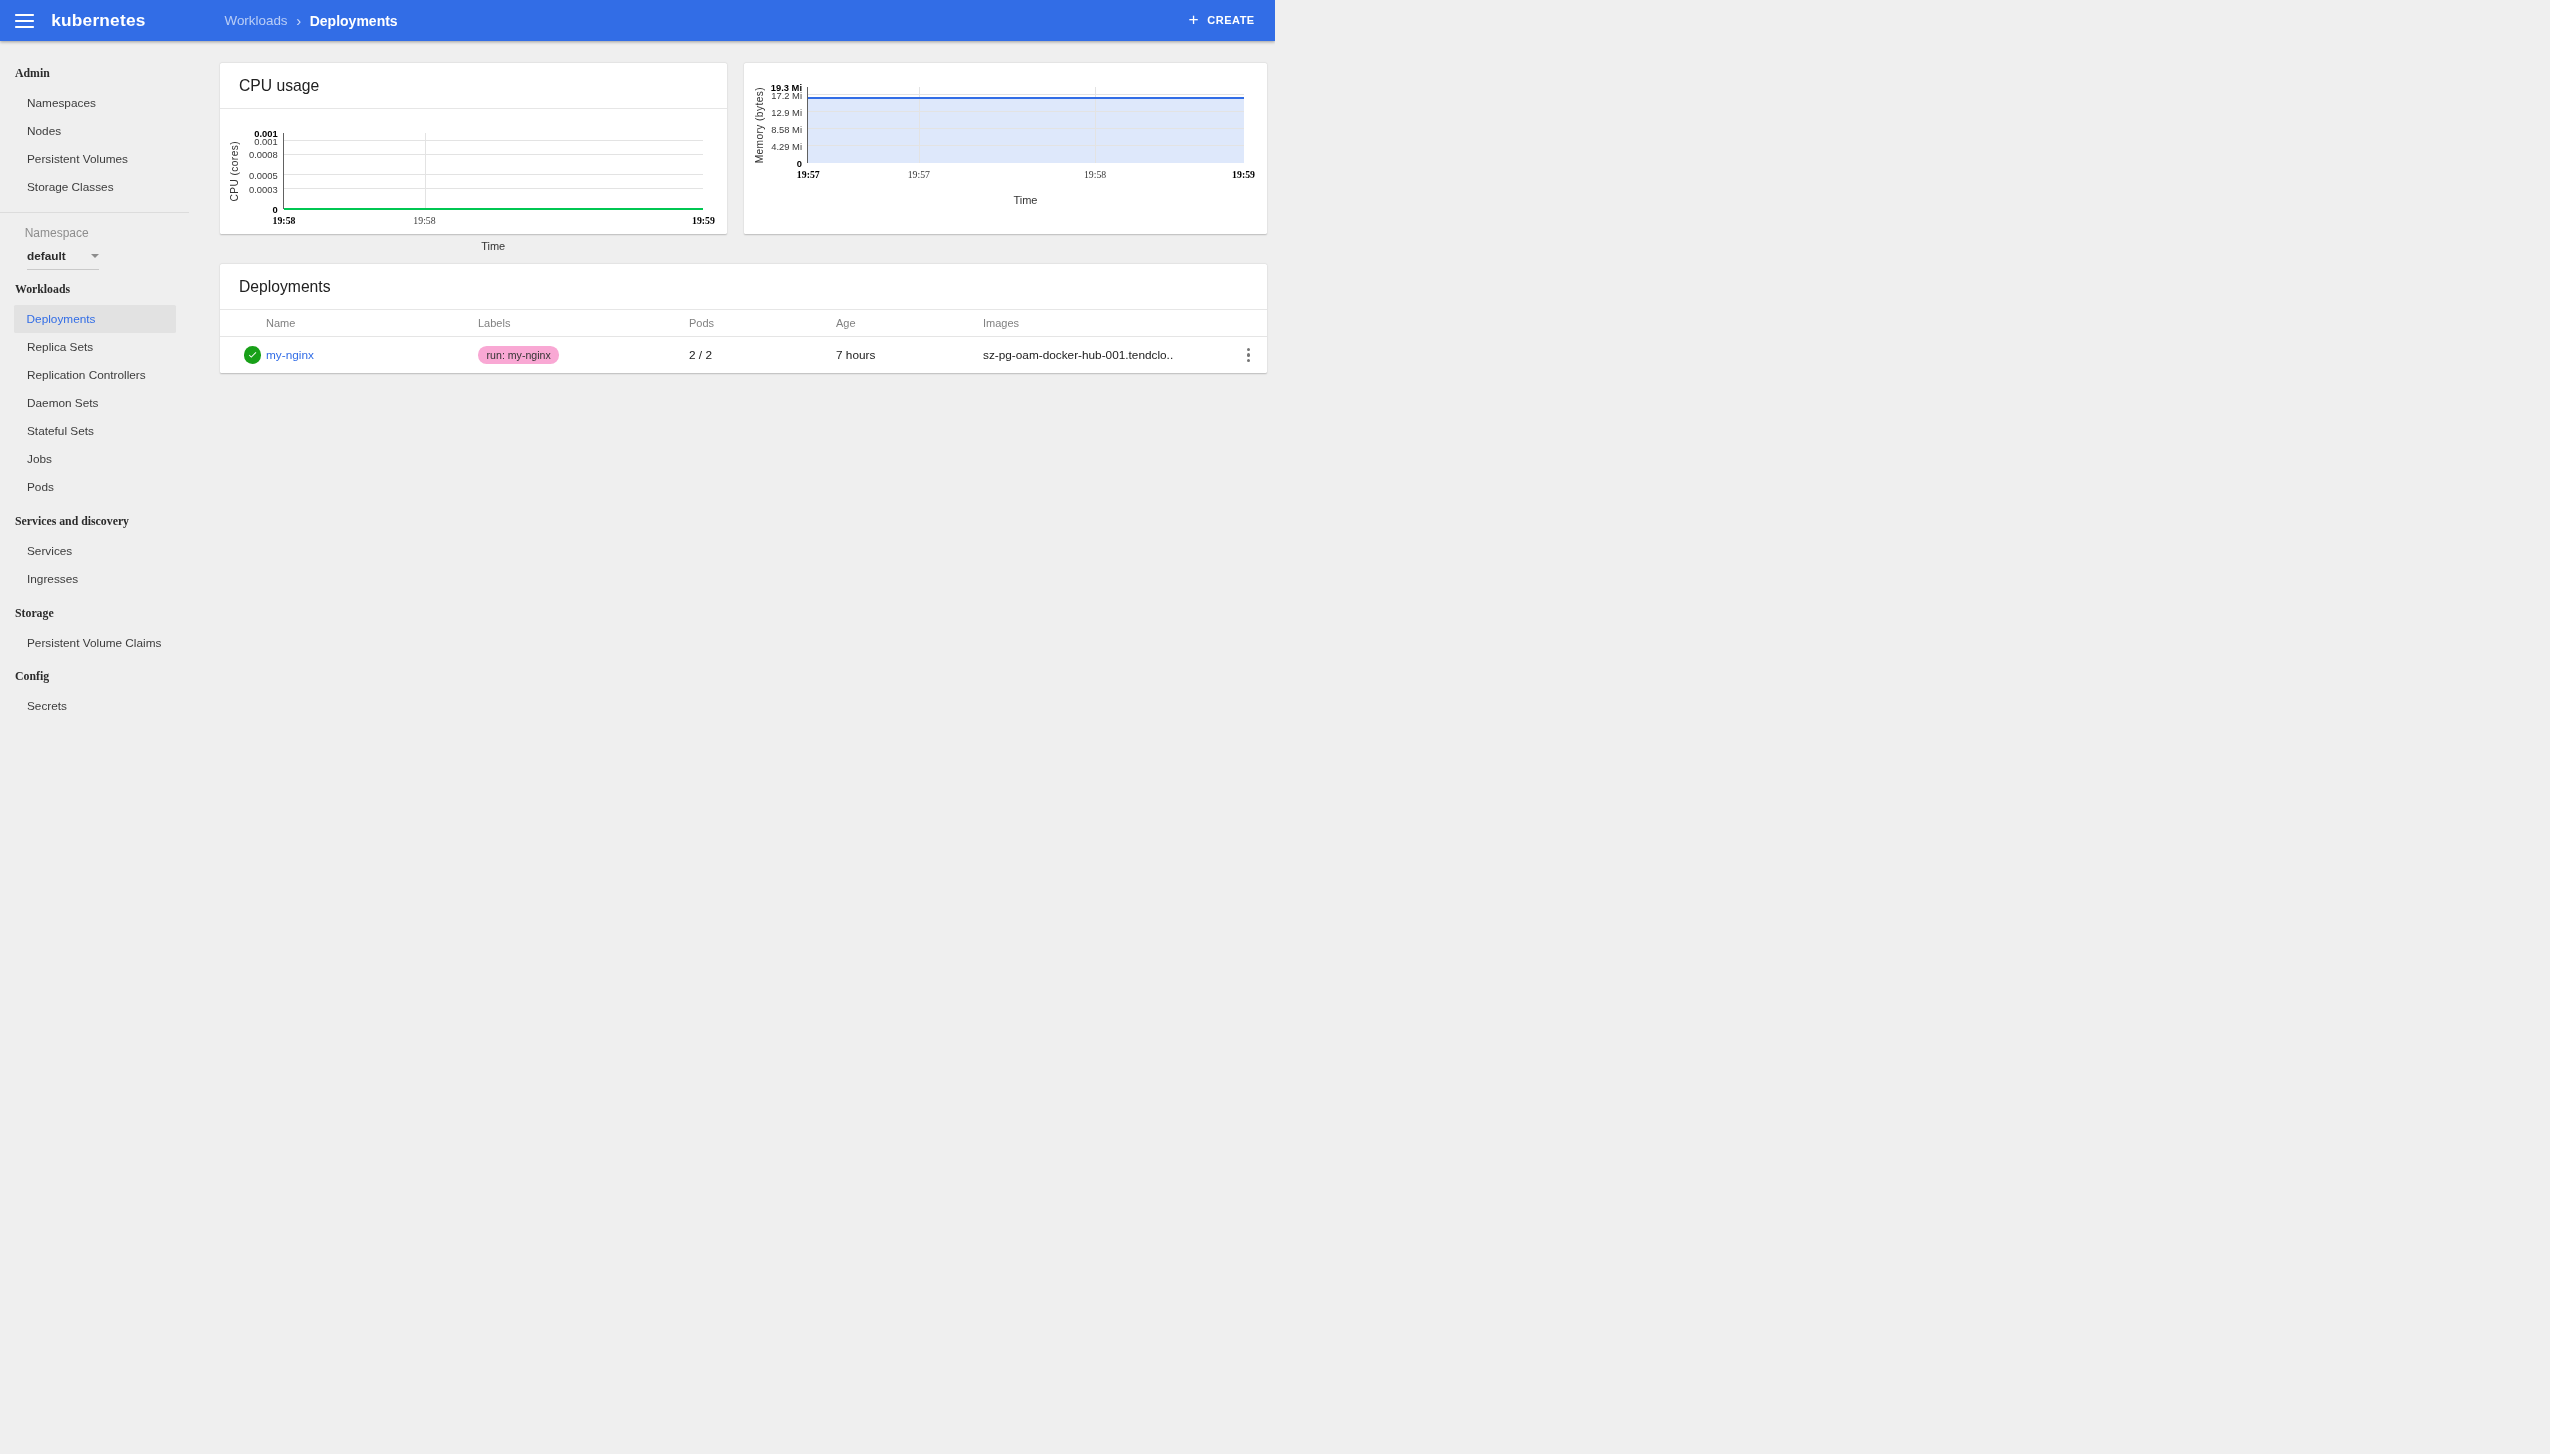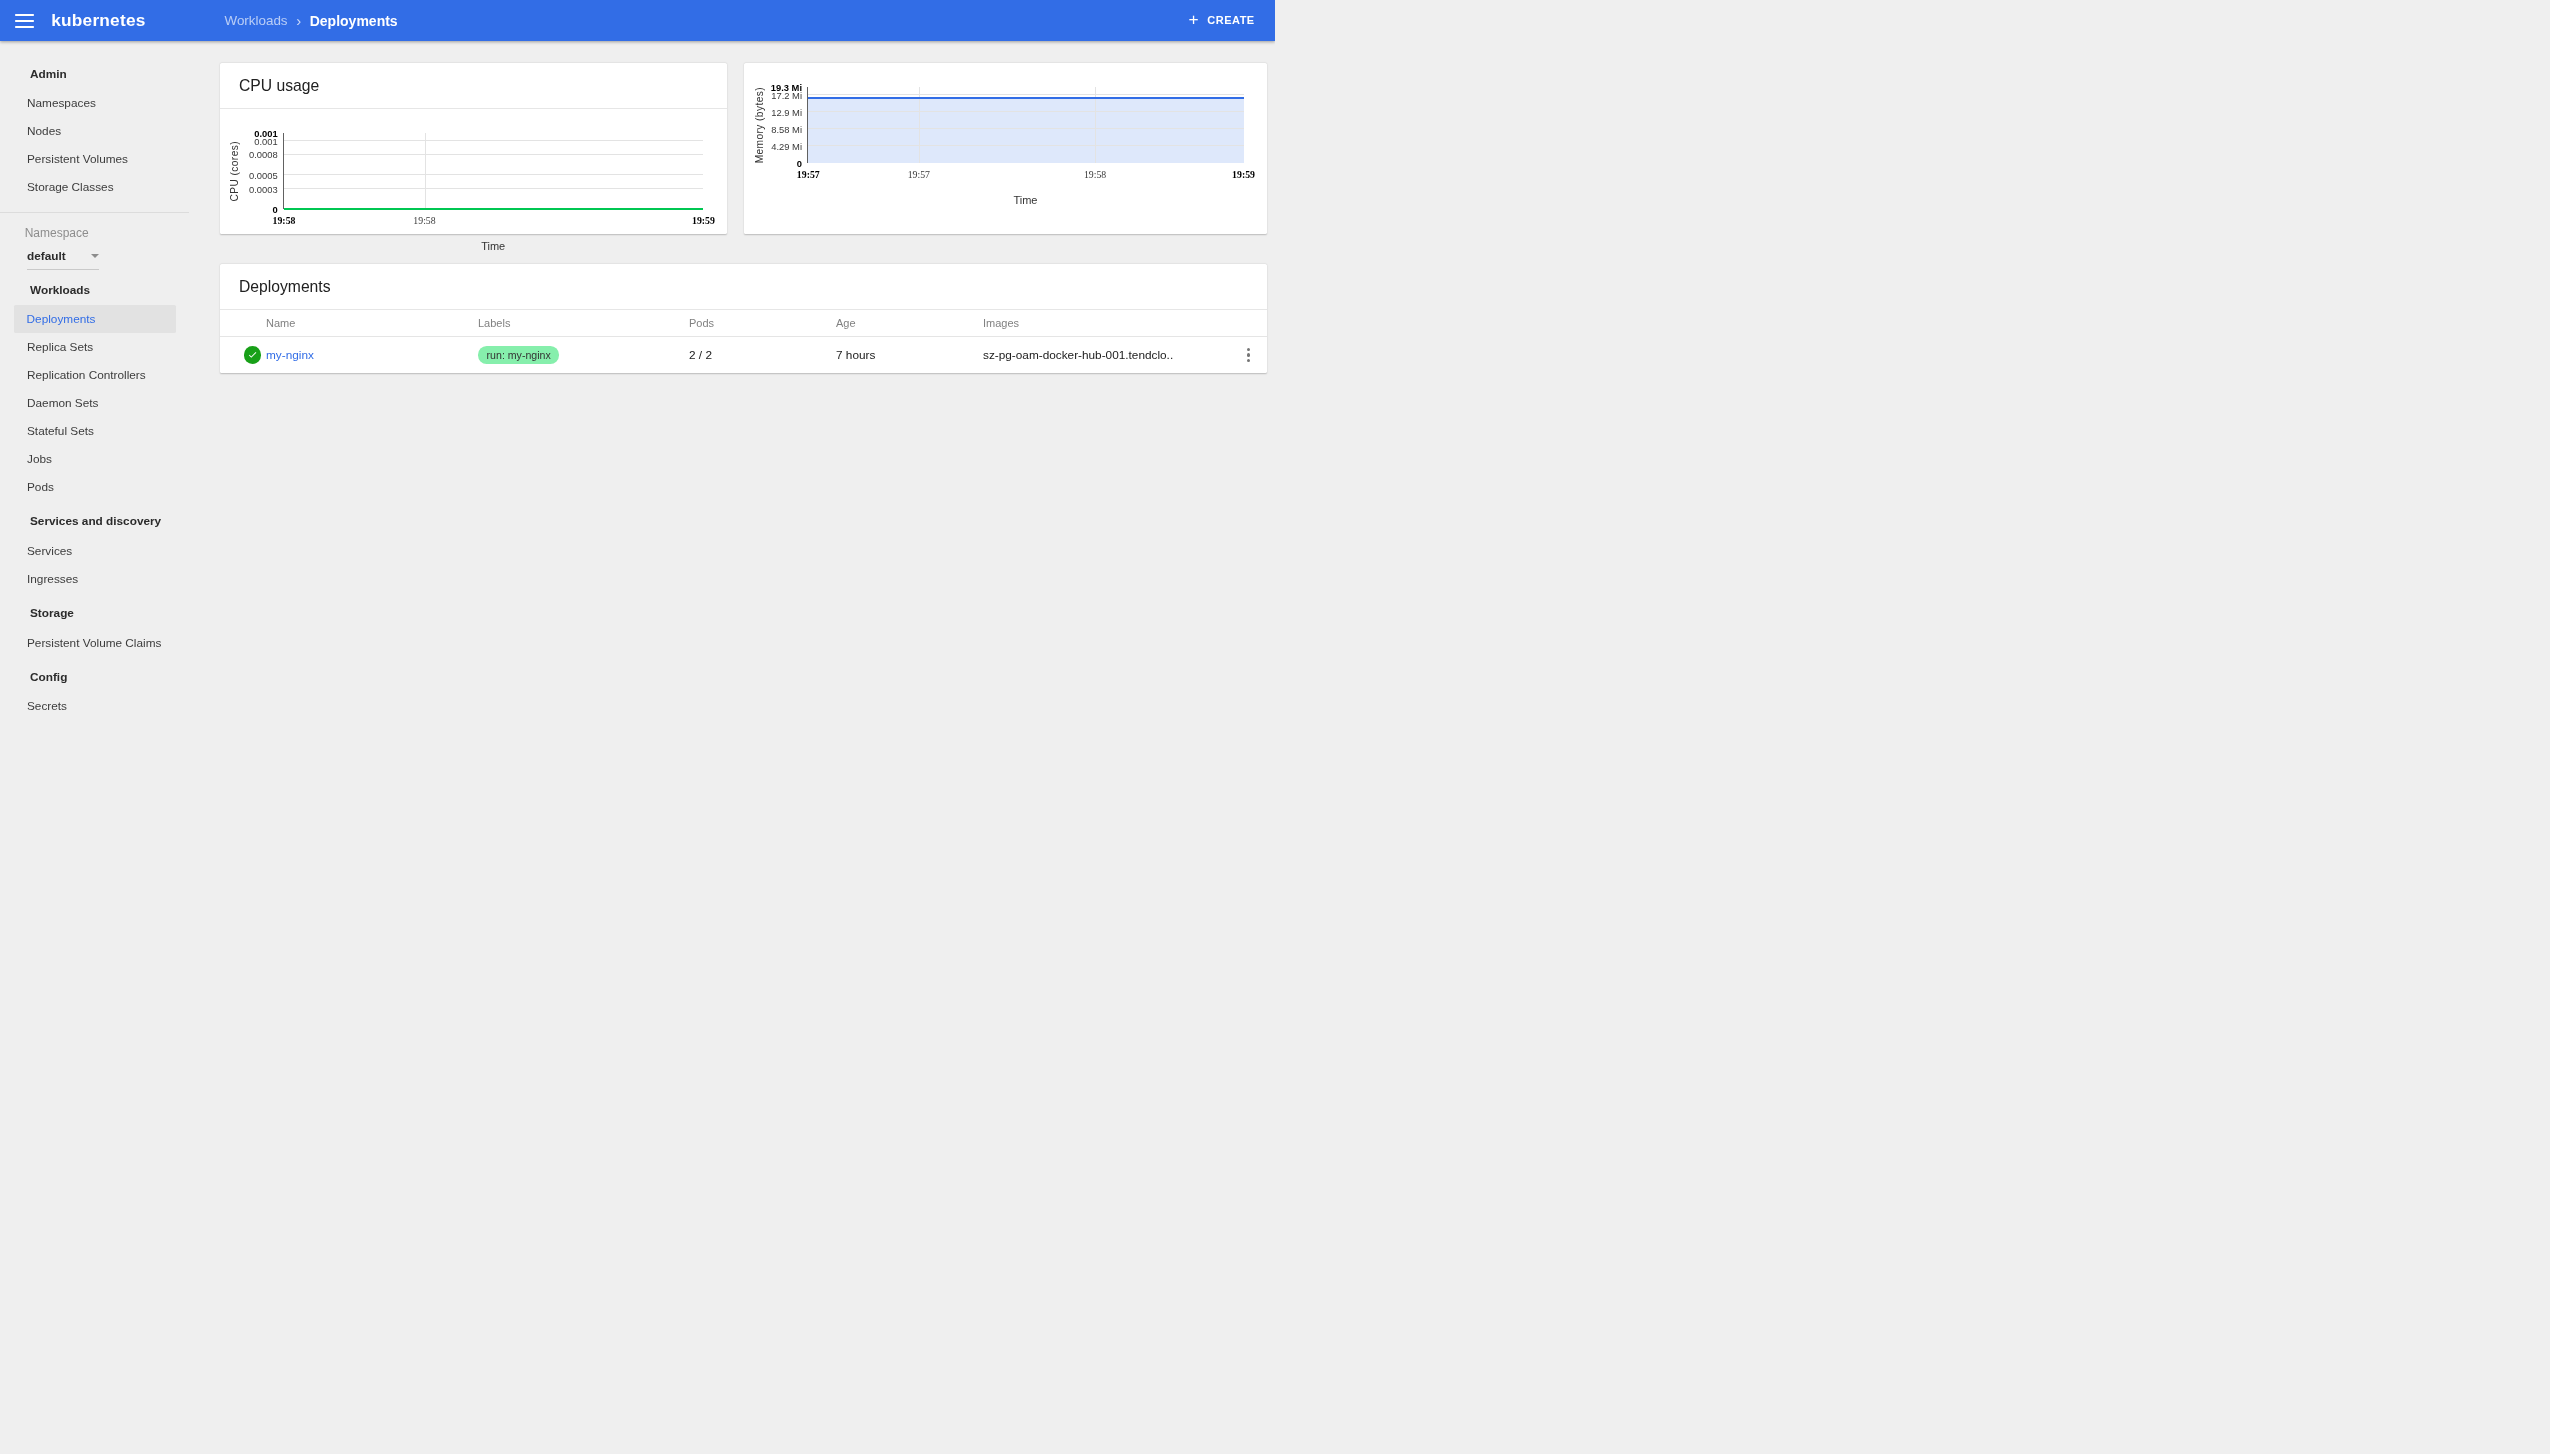--- a/index.html
+++ b/index.html
@@ -22,22 +22,22 @@
     cursor:pointer; border-radius:1.6px; }
   .create-plus { font-size:17.3px; font-weight:400; line-height:1; margin-top:-1.6px; }
   .create-label { font-size:11px; font-weight:600; letter-spacing:0.5px; }
 
   
   .content-row { display:flex; height:686px; }
   .sidebar { width:189px; flex:0 0 189px; padding-top:12.6px; overflow:hidden; }
   .main { flex:1; padding:22px 7.9px 0 31px; overflow:hidden; }
 
   
-  .nav-title { height:31px; display:flex; align-items:center; padding-left:30px;
-    font-size:11.8px; font-weight:700; color:#2b2b2b; margin-top:4.7px; }
+  .nav-title { height:31px; display:flex; align-items:center; padding-left:15px;
+    font-size:11.8px; font-weight:700; color:#2b2b2b; margin-top:4.7px;font-family:Liberation Serif, serif; }
   .nav-item { height:28px; display:flex; align-items:center; padding-left:27px;
     font-size:11.8px; color:#3c3c3c; cursor:pointer; white-space:nowrap; }
   .nav-item.selected { background:#e2e2e2; color:#326de6; border-radius:1.6px;
     margin:0 12.6px 0 14px; padding-left:12.6px; }
   .nav-divider { height:0.8px; background:#dcdcdc; margin-top:11px; }
   .ns-label { margin:12.6px 0 0 15.7px; font-size:12px; color:#8d8d8d;padding-left:9px; }
   .ns-select { margin:9.4px 0 3.1px 27px; width:72px; display:flex; align-items:center;
     justify-content:space-between; border-bottom:0.8px solid #c9c9c9; padding-bottom:5.5px; cursor:pointer; }
   .ns-value { font-size:11.8px; font-weight:700; color:#2b2b2b; }
   .caret { width:0; height:0; border-left:4.7px solid transparent; border-right:4.7px solid transparent;
@@ -81,21 +81,21 @@
   .tbl-grid { display:grid; grid-template-columns:22px 212px 211px 147px 147px 1fr 38px;
     align-items:center; padding-left:24px; }
   .tbl-head { height:27px; border-bottom:0.8px solid #e5e5e5; }
   .tbl-head .col { font-size:11px; color:#818181; }
   .tbl-row { height:36px; }
   .cell { font-size:11.8px; color:#212121; white-space:nowrap; overflow:hidden; }
   .status-ok { width:17.3px; height:17.3px; border-radius:50%; background:#18a018;
     display:flex; align-items:center; justify-content:center; }
   .status-ok svg { width:11px; height:11px; }
   .link { color:#326de6; cursor:pointer; }
-  .chip { display:inline-block; background:#86efac; border-radius:8.6px; padding:3.1px 8.6px;
+  .chip { display:inline-block; background:#f9a8d4; border-radius:8.6px; padding:3.1px 8.6px;
     font-size:10.6px; color:#333; }
   .kebab { display:flex; flex-direction:column; align-items:center; gap:2.8px;
     cursor:pointer; padding:4.7px; }
   .kebab i { width:3.1px; height:3.1px; border-radius:50%; background:#757575; }
 </style>
 </head>
 <body>
 
 <header class="appbar">
   <div class="hamburger">

